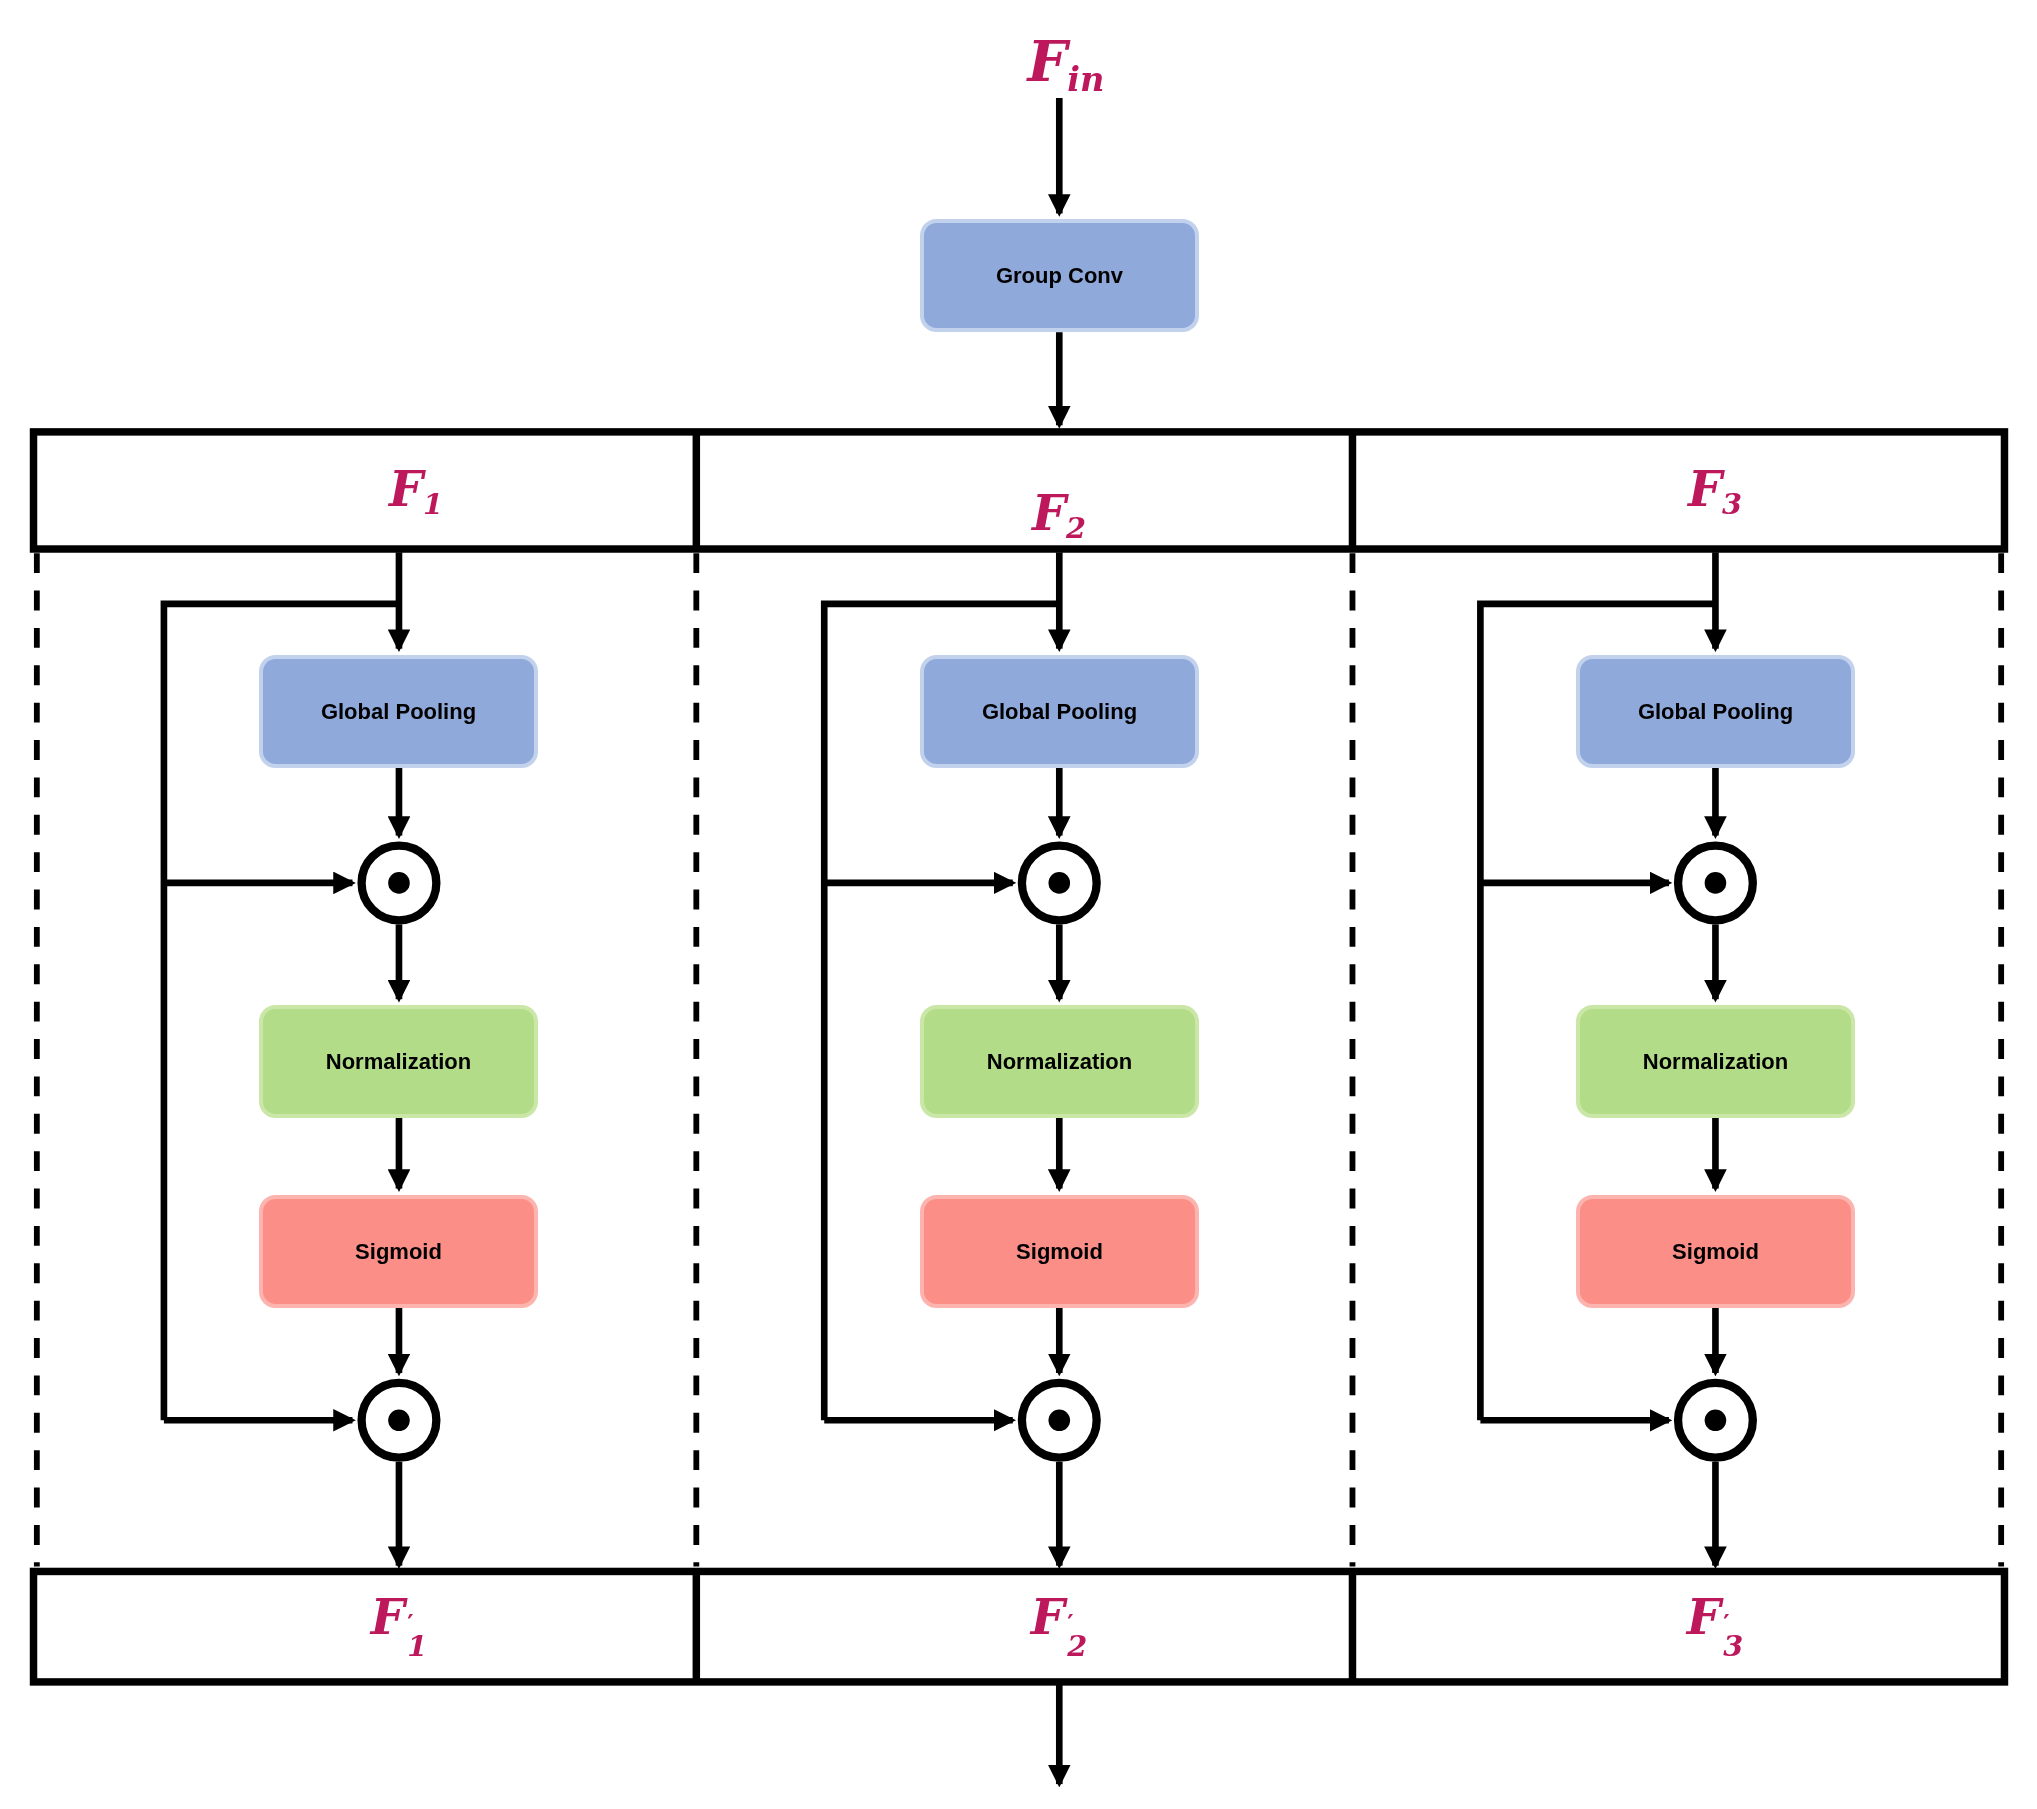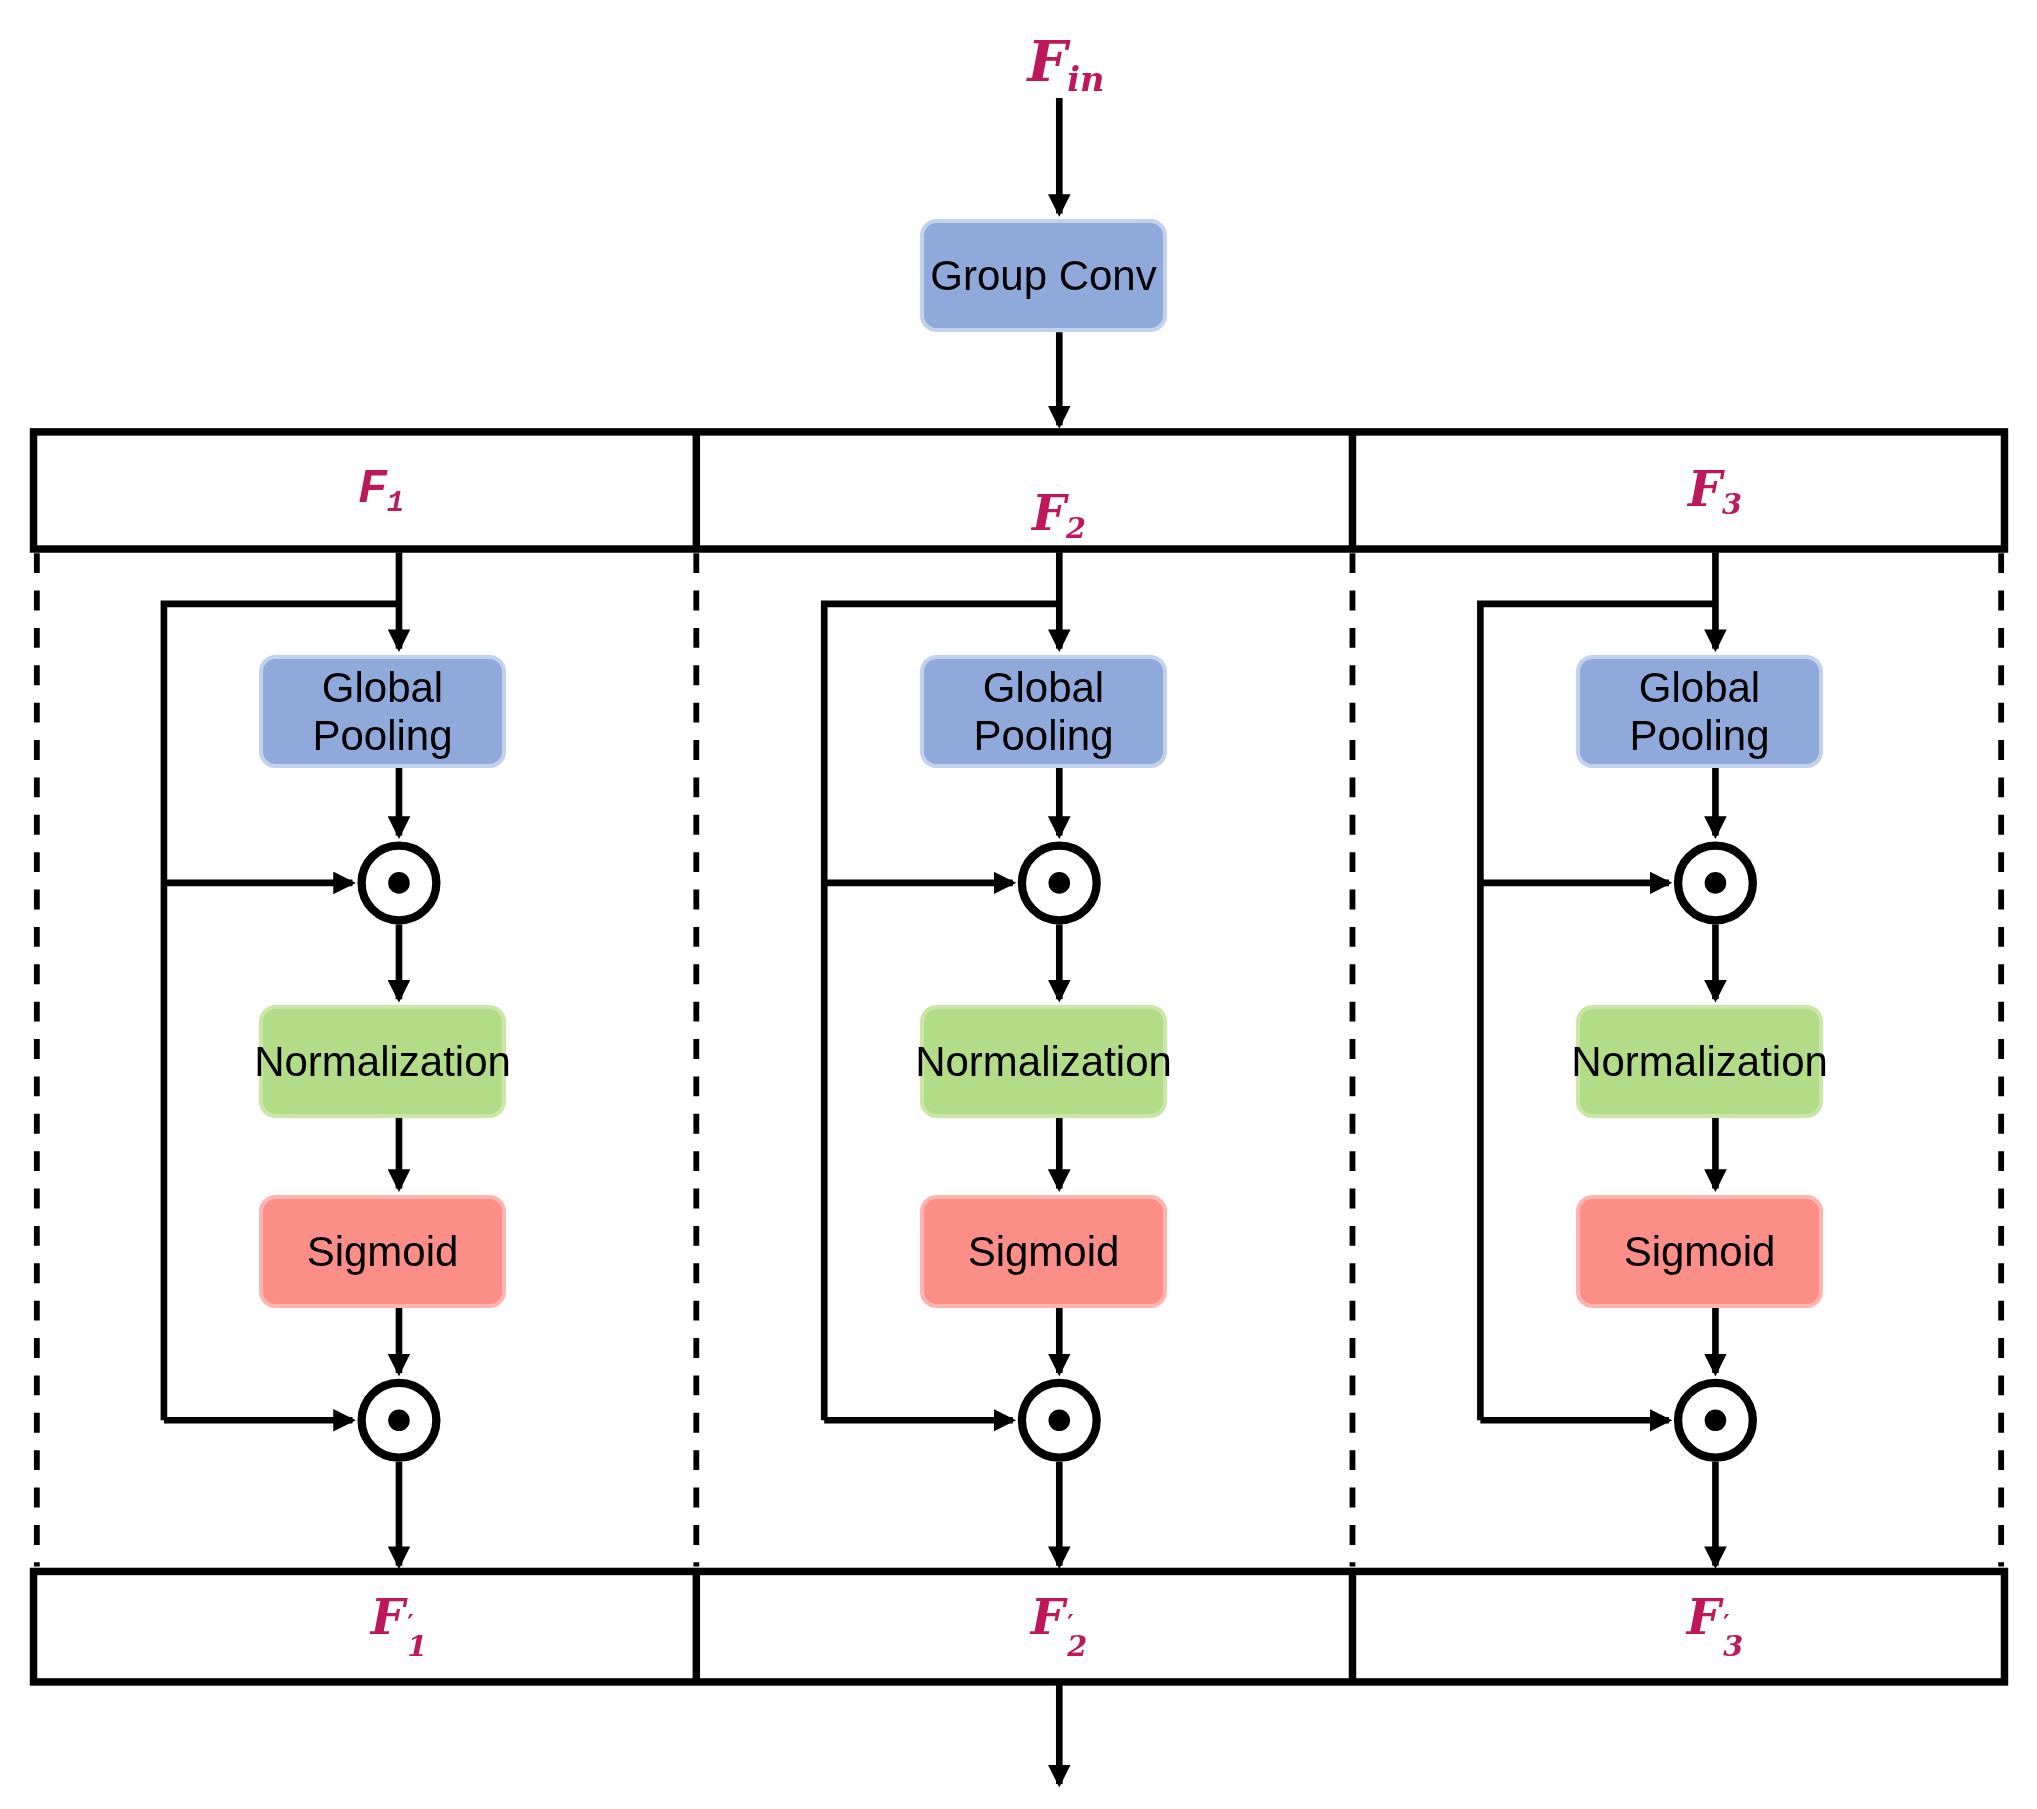--- a/index.html
+++ b/index.html
@@ -13,23 +13,23 @@
   .canvas svg{position:absolute;left:0;top:0;}
   
   .st{stroke:var(--line,#000);fill:none;stroke-width:8;}
   .bd{stroke:var(--line,#000);fill:none;stroke-width:9;}
   .dash{stroke:var(--line,#000);fill:none;stroke-width:7;stroke-dasharray:24 21;}
   .ring{fill:#fff;stroke:var(--line,#000);stroke-width:10;}
   .dot{fill:var(--line,#000);stroke:none;}
   .ah{fill:var(--line,#000);}
   
   .box{
-    position:absolute;width:247px;height:113px;box-sizing:border-box;
+    position:absolute;width:279px;height:113px;box-sizing:border-box;
     border-radius:16.6px;display:flex;align-items:center;justify-content:center;
-    font-weight:400;font-size:42px;color:#000;text-align:center;
+    font-weight:700;font-size:22px;color:#000;text-align:center;
     border:4.2px solid transparent;
   }
   .box.blue {background:var(--box_blue_fill,#8FA9DB); border-color:var(--box_blue_border,#C2D1EC);}
   .box.green{background:var(--box_green_fill,#B2DC88);border-color:var(--box_green_border,#CBE7A8);text-align:center;}
   .box.red  {background:var(--box_red_fill,#FC8E88);  border-color:var(--box_red_border,#FDB3AE);}
   
   .flabel{
     position:absolute;transform:translate(-50%,-50%);
     font-family:"DejaVu Serif",serif;font-style:italic;font-weight:700;
     font-size:48px;color:#be185d;white-space:nowrap;line-height:1;
@@ -120,21 +120,21 @@
   </svg>
 
   <div class="flabel big" style="left:1066px;top:65px;">
     <span class="fbase">F</span><span class="fsub sublow">in</span>
   </div>
 
   <div class="box blue" style="left:920px;top:219px;">
     <span>Group Conv</span>
   </div>
 
-  <div class="flabel" style="left:381px;top:492px;font-family:Liberation Mono, monospace;">
+  <div class="flabel" style="left:416px;top:492px;">
     <span class="fbase">F</span><span class="fsub sublow">1</span>
   </div>
   <div class="flabel" style="left:1059px;top:516px;">
     <span class="fbase">F</span><span class="fsub sublow">2</span>
   </div>
   <div class="flabel" style="left:1715px;top:492px;">
     <span class="fbase">F</span><span class="fsub sublow">3</span>
   </div>
 
   <div class="box blue" style="left:259px;top:655px;">

